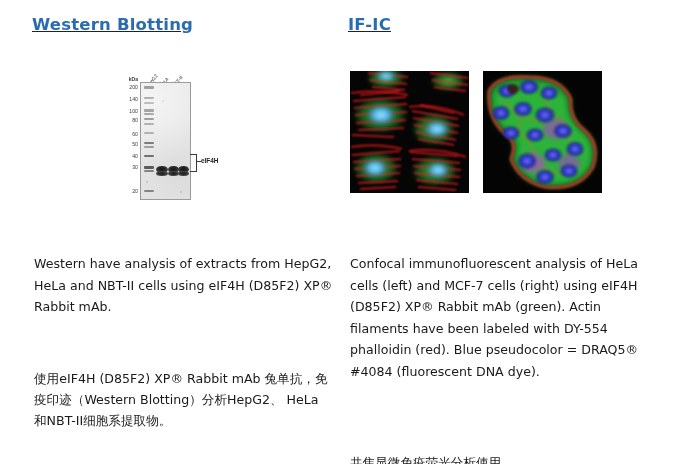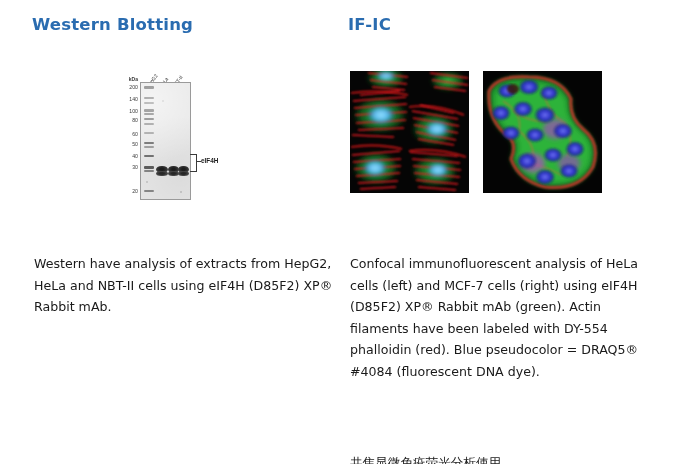--- a/index.html
+++ b/index.html
@@ -17,20 +17,21 @@
   .page {
     position: relative;
     width: 676px;
     height: 464px;
   }
   .col {
     position: absolute;
     top: 0;
     width: 312px;
     height: 416px;
+    text-decoration: underline;
   }
   .col-left  { left: 32px; }
   .col-right { left: 348px; }
 
   .panel-heading {
     font-size: 16.5px;
     font-weight: bold;
     color: #2a6cb0;
     letter-spacing: 0.2px;
     margin: 0;
@@ -258,20 +259,21 @@
         </div>
 
         <div class="target-bracket"></div>
         <div class="target-tick"></div>
         <div class="target-name">eIF4H</div>
       </div>
     </div>
 
     <div class="caption-block cap-en">Western have analysis of extracts from HepG2, HeLa and NBT-II cells using eIF4H (D85F2) XP® Rabbit mAb.</div>
 
+    <div class="caption-block cap-zh">使用eIF4H (D85F2) XP® Rabbit mAb 兔单抗，免疫印迹（Western Blotting）分析HepG2、 HeLa 和NBT-II细胞系提取物。</div>
   </div>
 
   <div class="col col-right">
 
     <div class="panel-heading">IF-IC</div>
 
     <div class="figure-area">
       <div class="if-row">
 
         <div class="if-img">

